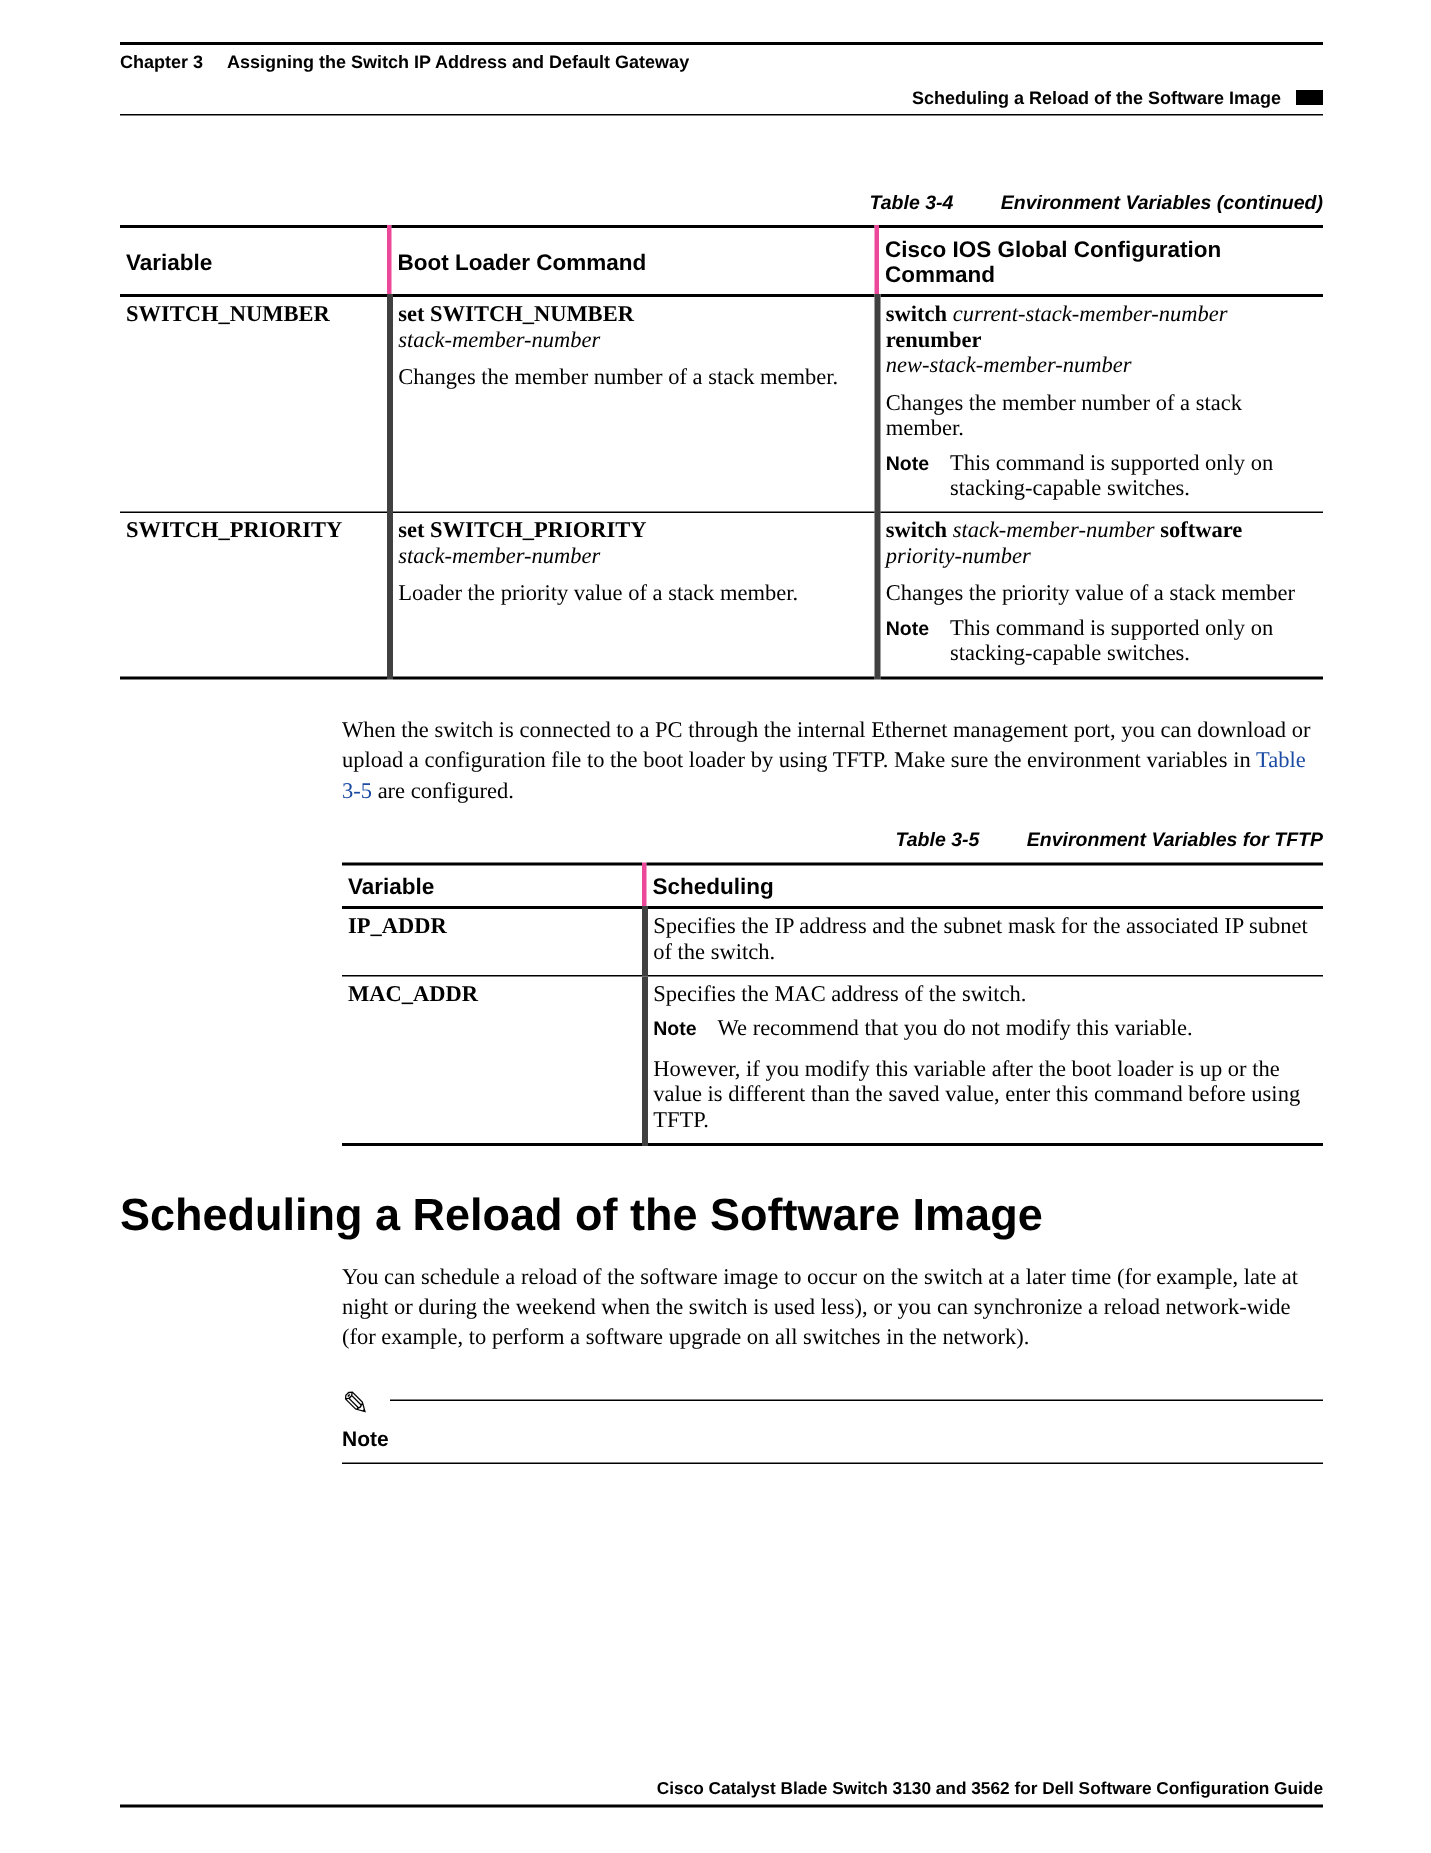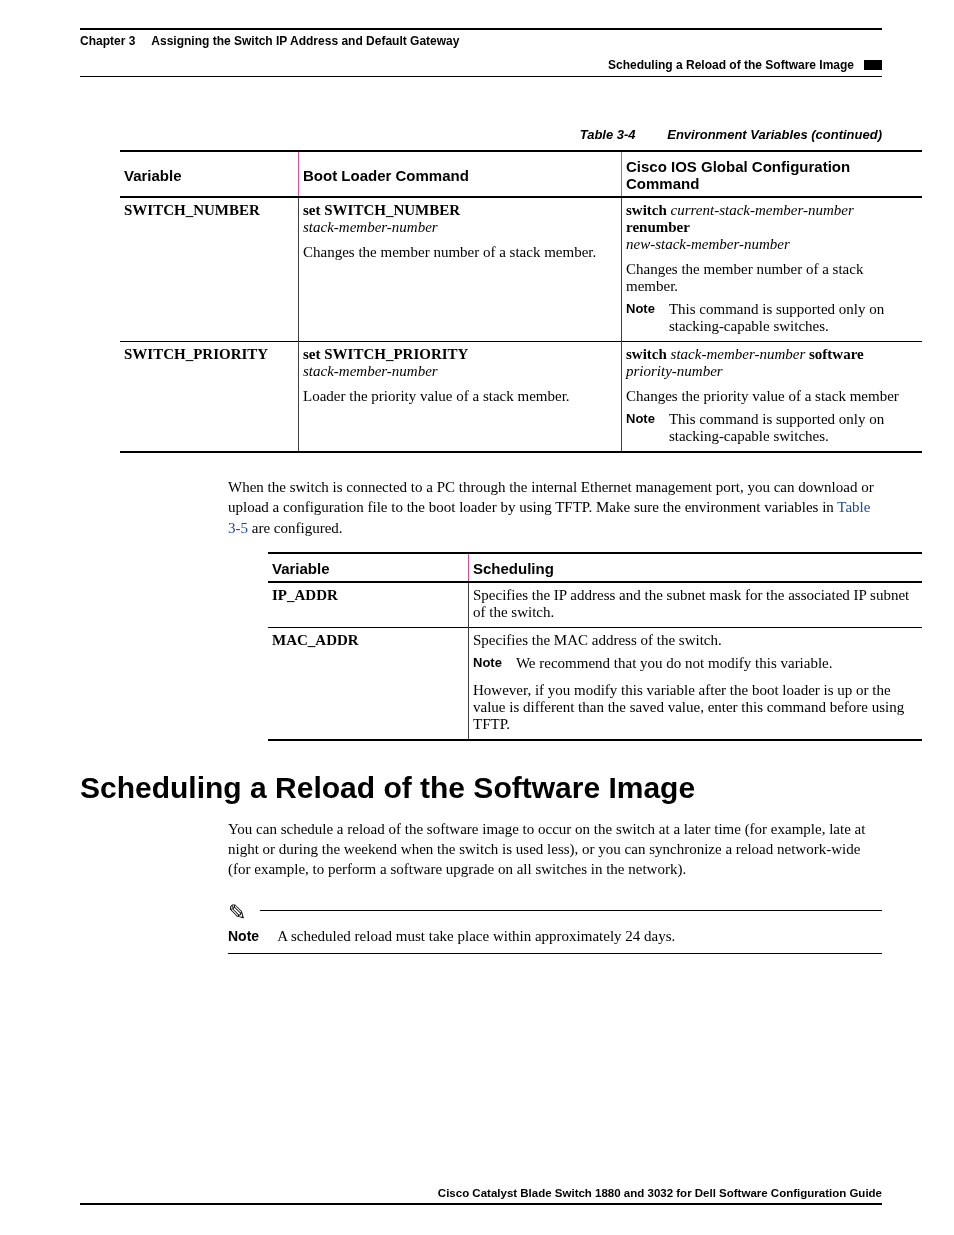--- a/index.html
+++ b/index.html
@@ -57,37 +57,36 @@
     font-size: 13px;
     margin: 0 0 8px 0;
     text-align: right;
   }
   .table-caption .tnum { font-style: italic; font-weight: bold; margin-right: 28px;}
   .table-caption .ttitle { font-style: italic; font-weight: bold; }
   table.doc {
     border-collapse: collapse;
     width: 100%;
     font-size: 15px;
-    margin-left: 40px;
   }
   table.doc th {
     font-family: Arial, Helvetica, sans-serif;
     font-weight: bold;
     text-align: left;
     padding: 6px 6px 4px 4px;
     border-top: 2px solid #000;
     border-bottom: 2px solid #000;
-    border-left: 1px solid #ec4899;
+    border-left: 3px solid #ec4899;
   }
   table.doc th:first-child { border-left: none; }
   table.doc td {
     vertical-align: top;
     padding: 4px 6px 6px 4px;
     border-top: 1px solid #000;
-    border-left: 1px solid #404040;
+    border-left: 4px solid #404040;
   }
   table.doc td:first-child { border-left: none; }
   table.doc tr:last-child td { border-bottom: 2px solid #000; }
   .var { font-weight: bold; }
   .cmd-bold { font-weight: bold; }
   .cmd-it { font-style: italic; }
   .note-inline {
     display: flex;
     gap: 14px;
     margin-top: 6px;
@@ -234,20 +233,24 @@
           </td>
         </tr>
       </tbody>
     </table>
 
     <p class="body-para">
       <span>When the switch is connected to a PC through the internal Ethernet management port, you can download or upload a configuration file to the boot loader by using TFTP. Make sure the environment variables in </span><span class="link">Table 3-5</span><span> are configured.</span>
     </p>
 
     <div class="table2-wrap">
+      <div class="table-caption">
+        <span class="tnum">Table 3-5</span>
+        <span class="ttitle">Environment Variables for TFTP</span>
+      </div>
       <table class="doc">
         <thead>
           <tr>
             <th style="width:190px">Variable</th>
             <th>Scheduling</th>
           </tr>
         </thead>
         <tbody>
           <tr>
             <td class="var">IP_ADDR</td>
@@ -271,25 +274,24 @@
     <h1 class="section">Scheduling a Reload of the Software Image</h1>
     <p class="body-para" style="margin-top:0">You can schedule a reload of the software image to occur on the switch at a later time (for example, late at night or during the weekend when the switch is used less), or you can synchronize a reload network-wide (for example, to perform a software upgrade on all switches in the network).</p>
 
     <div class="note-block">
       <div class="note-head">
         <span class="pen">✎</span>
         <span class="note-rule"></span>
       </div>
       <div class="note-row">
         <span class="note-label">Note</span>
-        <span>A scheduled reload must take place within approximately 24 days.</span>
       </div>
     </div>
 
   </div>
 
   <div class="footer">
     <div class="guide-line">
-      <span>Cisco Catalyst Blade Switch 1880 and 3032 for Dell Software Configuration Guide</span>
+      <span>Cisco Catalyst Blade Switch 3130 and 3562 for Dell Software Configuration Guide</span>
     </div>
   </div>
 
 </div>
 
 </body></html>

